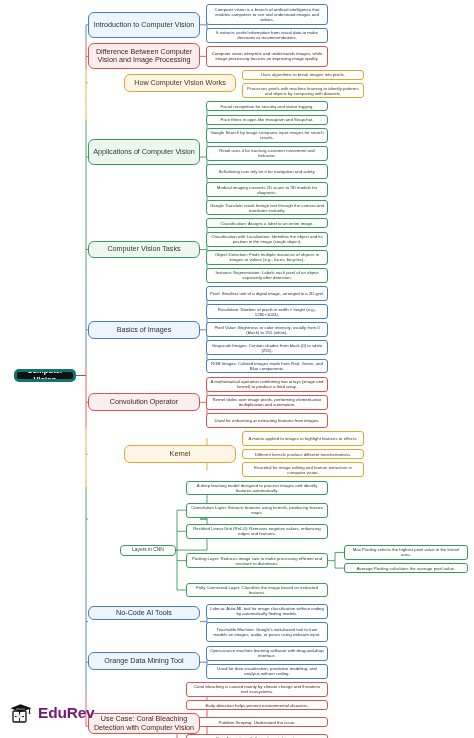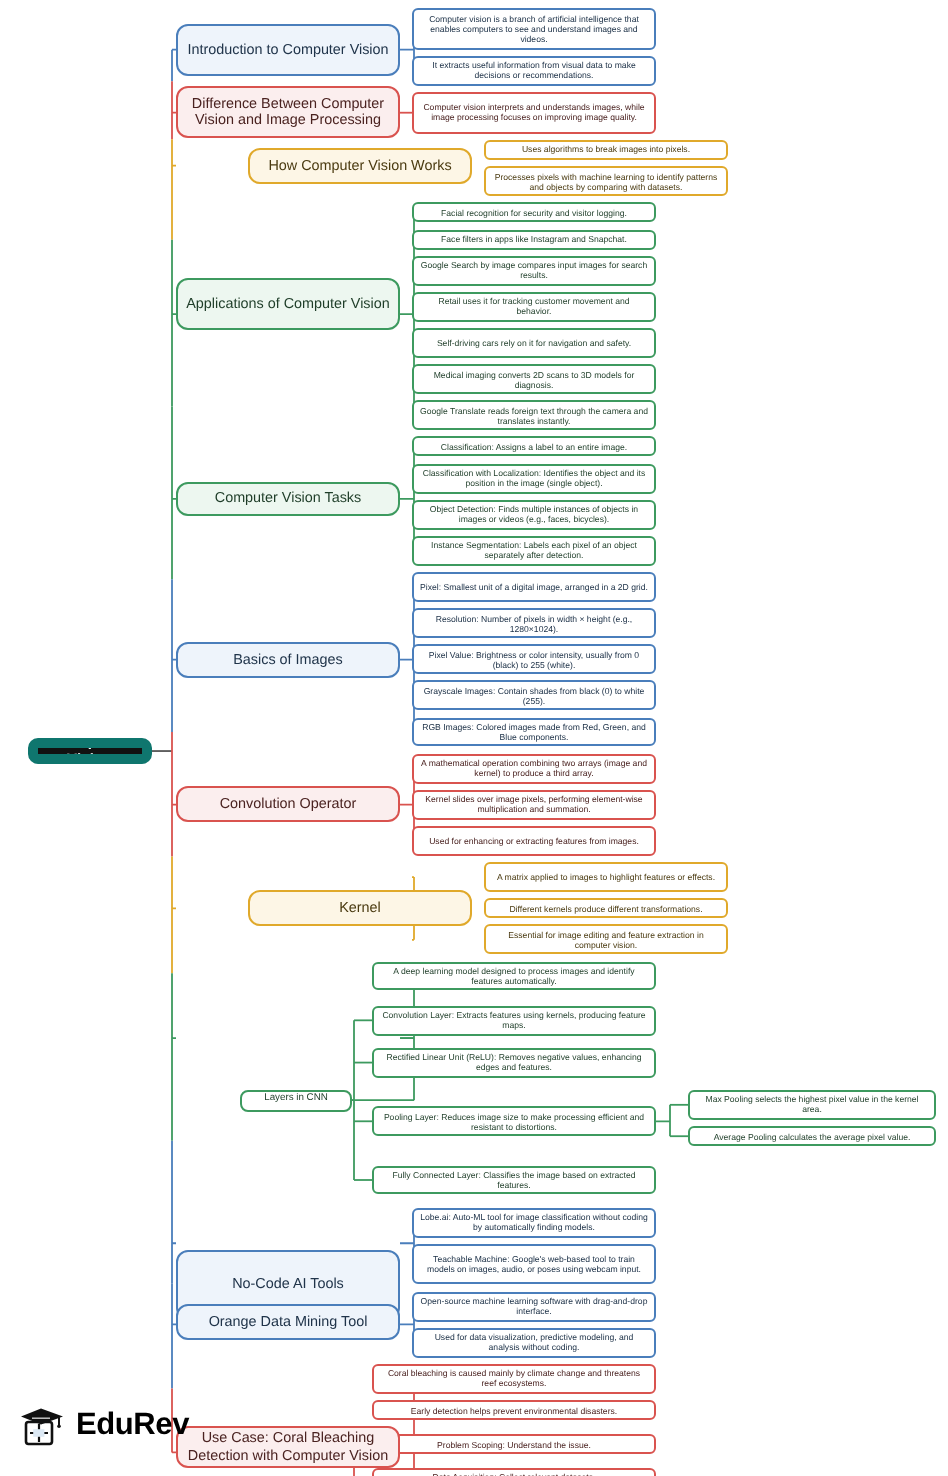--- a/index.html
+++ b/index.html
@@ -14,21 +14,21 @@
 
   
   .node{
     position:absolute;box-sizing:border-box;
     border:1px solid #888;border-radius:4px;background:#fff;
     display:flex;align-items:center;justify-content:center;
     text-align:center;line-height:1.18;
     padding:1px 3px;overflow:hidden;
   }
   .root{
-    background:#111111;border:5px solid #0f766e;border-radius:5px;
+    background:#111111;border:3px solid #0f766e;border-radius:5px;
     color:#ffffff;font-size:7.5px;font-weight:bold;letter-spacing:.1px;
   }
   
   .lvl1{font-size:7.2px;border-width:1.2px;border-radius:6px;}
   
   .lvl2{font-size:4.3px;border-radius:3px;}
   
   .lvl3{font-size:4.3px;border-radius:3px;}
   
   .grp{font-size:4.9px;border-radius:4px;}
@@ -44,21 +44,21 @@
   .c-green.lvl1{background:#edf7f0;}
 
   
   #logo{
     position:absolute;left:8px;top:696px;width:120px;height:34px;
     display:flex;align-items:center;gap:4px;
   }
   #logo .cap{position:relative;width:26px;height:26px;}
   #logo .cap svg{display:block;}
   #logo .wordmark{
-    font-size:15.5px;font-weight:bold;color:#000000;letter-spacing:-.2px;
+    font-size:15.5px;font-weight:bold;color:#701a75;letter-spacing:-.2px;
     font-family:"Liberation Sans","DejaVu Sans",sans-serif;
   }
 </style>
 </head>
 <body>
 
 <div id="canvas">
   <svg id="links" viewBox="0 0 474 738">
       <path d="M200 24.8455 H207 M207 14.343 V35.348" fill="none" stroke="#4a7ebb" stroke-width="0.9"></path>
       <path d="M207 14.343 H206" fill="none" stroke="#4a7ebb" stroke-width="0.9"></path>
@@ -175,21 +175,21 @@
     <div class="node c-green lvl2" style="left: 186px; top: 480.577px; width: 142px; height: 14.924px;">A deep learning model designed to process images and identify features automatically.</div>
     <div class="node c-green lvl2" style="left: 186px; top: 502.701px; width: 142px; height: 14.924px;">Convolution Layer: Extracts features using kernels, producing feature maps.</div>
     <div class="node c-green lvl2" style="left: 186px; top: 523.825px; width: 142px; height: 14.924px;">Rectified Linear Unit (ReLU): Removes negative values, enhancing edges and features.</div>
     <div class="node c-green lvl2" style="left: 186px; top: 553.182px; width: 142px; height: 14.924px;">Pooling Layer: Reduces image size to make processing efficient and resistant to distortions.</div>
     <div class="node c-green lvl3" style="left: 344px; top: 544.949px; width: 124px; height: 14.924px;">Max Pooling selects the highest pixel value in the kernel area.</div>
     <div class="node c-green lvl3" style="left: 344px; top: 563.073px; width: 124px; height: 10.065px;">Average Pooling calculates the average pixel value.</div>
     <div class="node c-green lvl2" style="left: 186px; top: 582.538px; width: 142px; height: 14.924px;">Fully Connected Layer: Classifies the image based on extracted features.</div>
     <div class="node c-green grp" style="left: 120px; top: 544.582px; width: 56px; height: 11px;">Layers in CNN</div>
     <div class="node c-blue lvl2" style="left: 206px; top: 603.662px; width: 122px; height: 14.924px;">Lobe.ai: Auto-ML tool for image classification without coding by automatically finding models.</div>
     <div class="node c-blue lvl2" style="left: 206px; top: 621.786px; width: 122px; height: 20.686px;">Teachable Machine: Google's web-based tool to train models on images, audio, or poses using webcam input.</div>
-    <div class="node c-blue lvl1" style="left: 88px; top: 625px; width: 112px; height: 35px;">No-Code AI Tools</div>
+    <div class="node c-blue lvl1" style="left: 88px; top: 606px; width: 112px; height: 14px;">No-Code AI Tools</div>
     <div class="node c-blue lvl2" style="left: 206px; top: 645.672px; width: 122px; height: 14.924px;">Open-source machine learning software with drag-and-drop interface.</div>
     <div class="node c-blue lvl2" style="left: 206px; top: 663.796px; width: 122px; height: 14.924px;">Used for data visualization, predictive modeling, and analysis without coding.</div>
     <div class="node c-blue lvl1" style="left: 88px; top: 617px; width: 112px; height: 17.66px; margin-top: 35px;">Orange Data Mining Tool</div>
     <div class="node c-red lvl2" style="left: 186px; top: 681.92px; width: 142px; height: 14.924px;">Coral bleaching is caused mainly by climate change and threatens reef ecosystems.</div>
     <div class="node c-red lvl2" style="left: 186px; top: 700.044px; width: 142px; height: 10.065px;">Early detection helps prevent environmental disasters.</div>
     <div class="node c-red lvl2" style="left: 186px; top: 717.309px; width: 142px; height: 10.065px;">Problem Scoping: Understand the issue.</div>
     <div class="node c-red lvl2" style="left: 186px; top: 733.574px; width: 142px; height: 10.065px;">Data Acquisition: Collect relevant datasets.</div>
     <div class="node c-red lvl1" style="left: 88px; top: 713.295px; width: 112px; height: 21px;">Use Case: Coral Bleaching Detection with Computer Vision</div>
     <div class="node root" style="left: 14px; top: 369.019px; width: 62px; height: 13px;">Computer Vision</div>
   </div>

